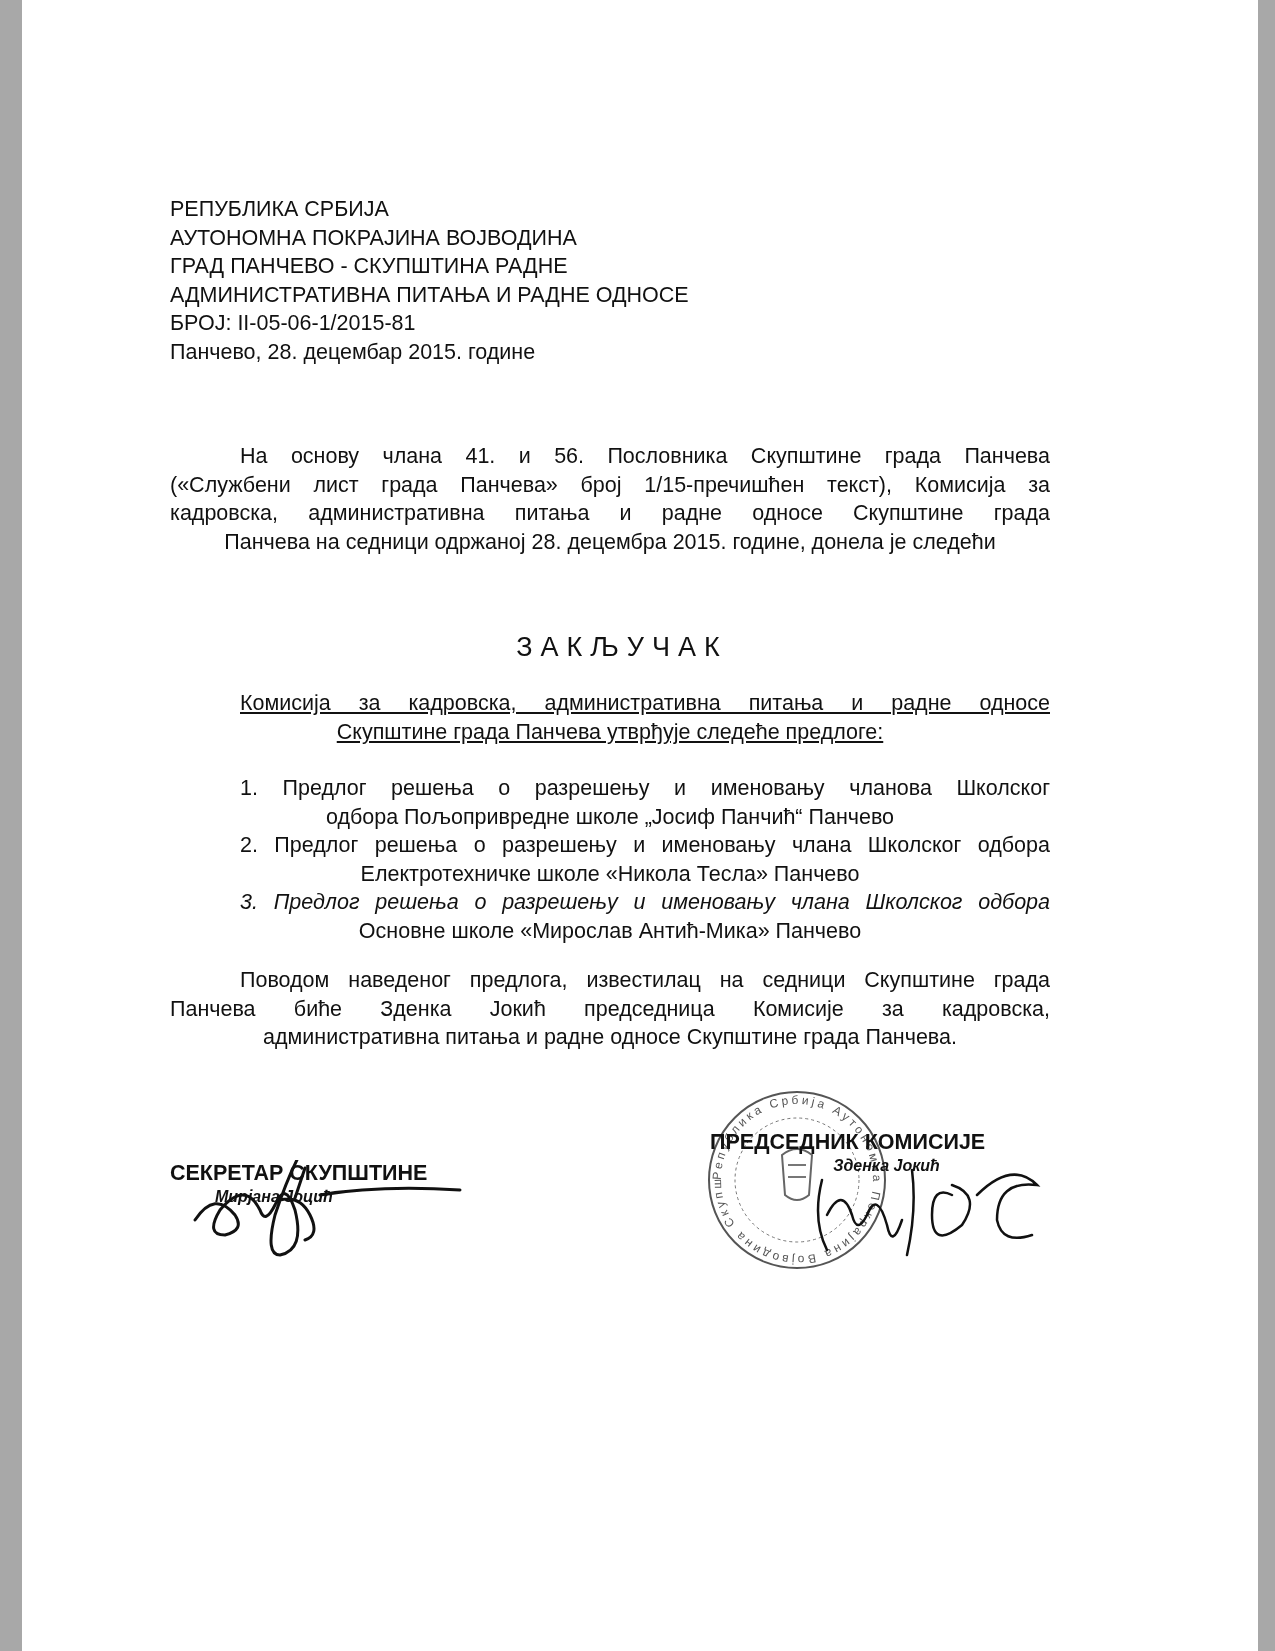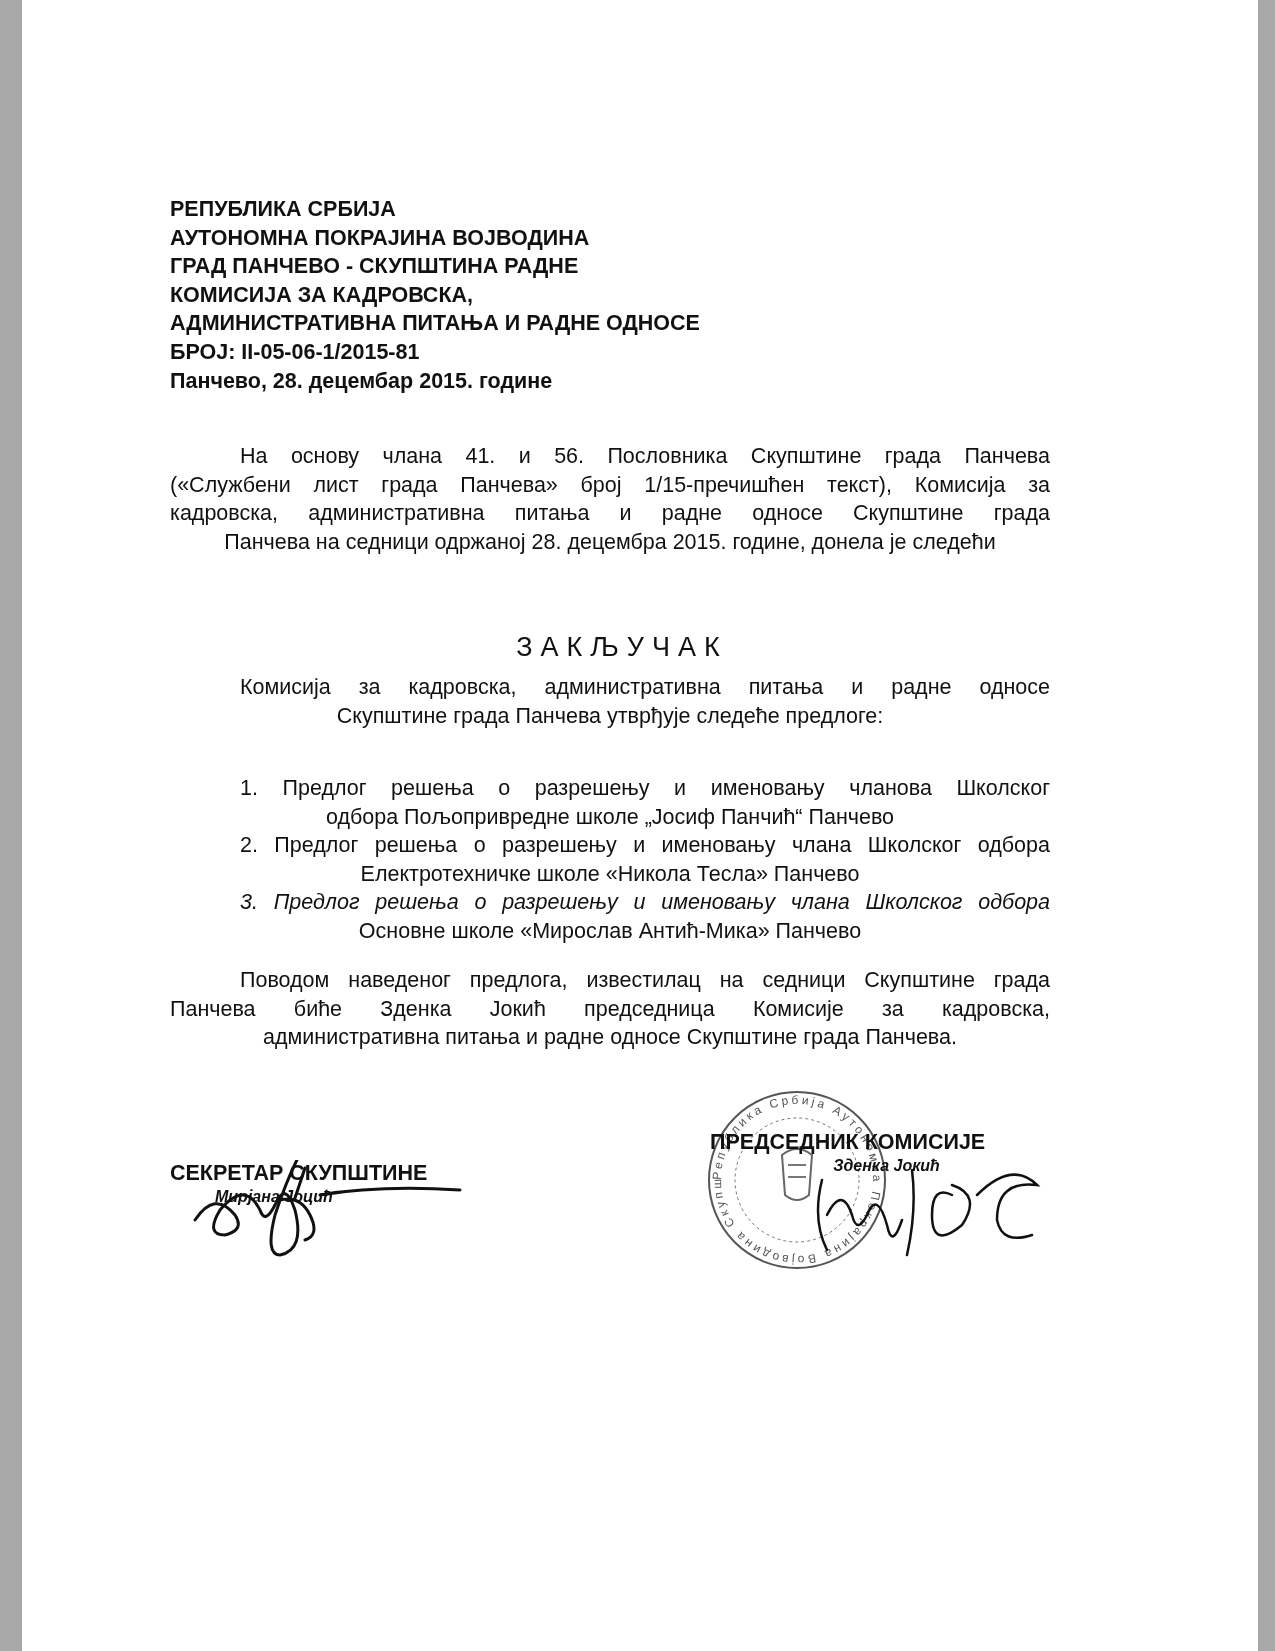--- a/index.html
+++ b/index.html
@@ -8,21 +8,21 @@
       background: #a8a8a8;
       font-family: "Liberation Sans", sans-serif;
       color: #111;
     }
     .page {
       position: absolute; left: 22px; top: 0; width: 1236px; height: 1651px;
       background: #ffffff;
     }
     .header {
       position: absolute; left: 148px; top: 195px;
-      font-weight: bold; font-size: 21.5px; line-height: 28.6px;
+      font-weight: normal; font-size: 21.5px; line-height: 28.6px;
       white-space: nowrap;
     }
     .header div { display: block; }
     .para {
       position: absolute; left: 148px; width: 880px;
       font-size: 21.5px; line-height: 28.6px;
       text-align: justify;
     }
     .justify-line { display: block; text-align: justify; text-align-last: justify; }
     .last-line { display: block; text-align: center; }
@@ -47,36 +47,35 @@
   </style>
 </head>
 <body>
 
 <div class="page">
 
   <div class="header">
     <div>РЕПУБЛИКА СРБИЈА</div>
     <div>АУТОНОМНА ПОКРАЈИНА ВОЈВОДИНА</div>
     <div>ГРАД ПАНЧЕВО - СКУПШТИНА РАДНЕ</div>
-    <div>КОМИСИЈА ЗА КАДРОВСКА,</div>
     <div>АДМИНИСТРАТИВНА ПИТАЊА И РАДНЕ ОДНОСЕ</div>
     <div>БРОЈ: II-05-06-1/2015-81</div>
     <div>Панчево, 28. децембар 2015. године</div>
   </div>
 
   <div class="para" style="top:442px;">
     <span class="justify-line" style="padding-left:70px;">На основу члана 41. и 56. Пословника Скупштине града Панчева</span>
     <span class="justify-line">(«Службени лист града Панчева» број 1/15-пречишћен текст), Комисија за</span>
     <span class="justify-line">кадровска, административна питања и радне односе Скупштине града</span>
     <span class="last-line">Панчева на седници одржаној 28. децембра 2015. године,  донела је следећи</span>
   </div>
 
   <div class="title">ЗАКЉУЧАК</div>
 
-  <div class="para" style="top:673px;">
+  <div class="para" style="top:689px;text-decoration:underline;">
     <span class="justify-line" style="padding-left:70px;">Комисија за кадровска, административна питања и радне односе</span>
     <span class="last-line">Скупштине града Панчева утврђује следеће предлоге:</span>
   </div>
 
   <div class="para" style="top:774px;">
     <div>
       <span class="justify-line" style="padding-left:70px;">1. Предлог решења о разрешењу и именовању чланова Школског</span>
       <span class="last-line">одбора Пољопривредне школе „Јосиф Панчић“ Панчево</span>
     </div>
     <div>

